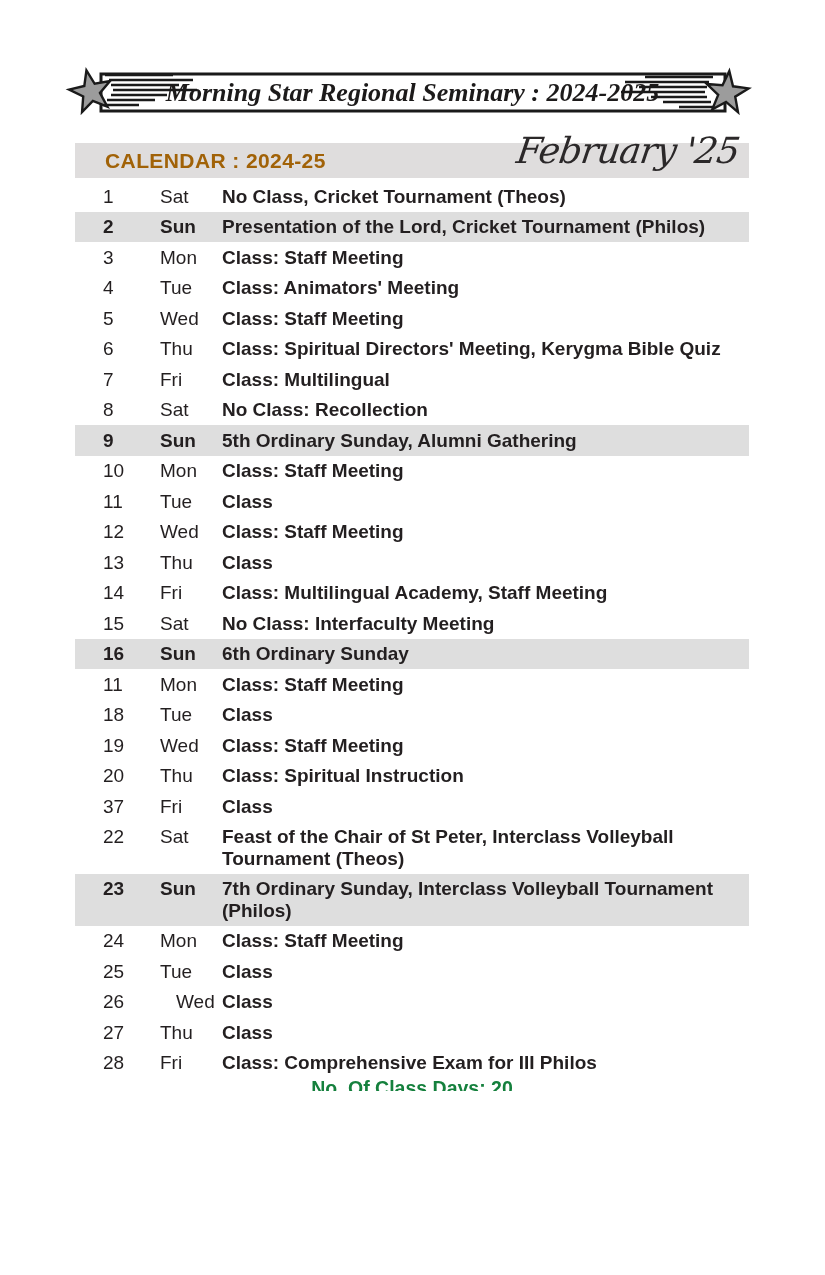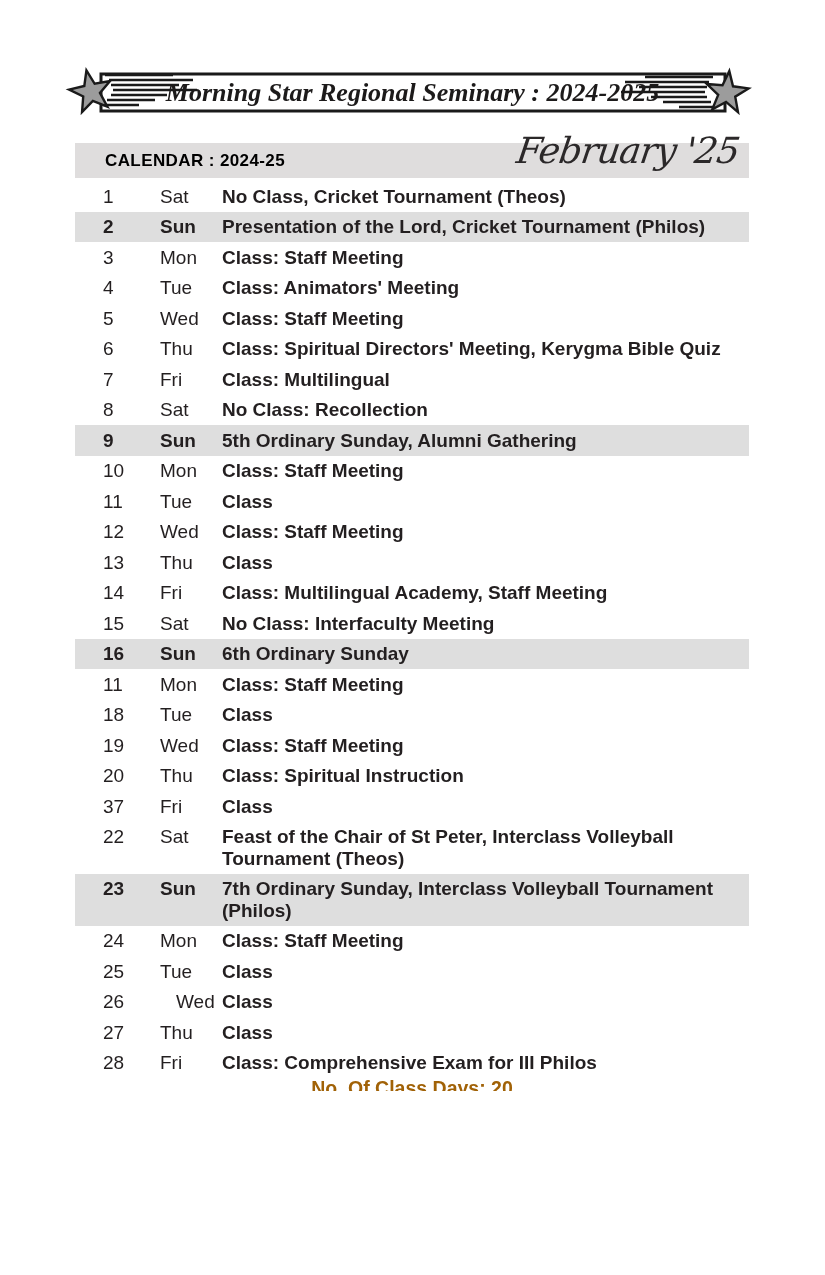--- a/index.html
+++ b/index.html
@@ -15,36 +15,36 @@
     position:absolute;left:50px;right:50px;top:12px;height:37px;line-height:37px;
     text-align:center;font-family:"Liberation Serif",serif;font-style:italic;font-weight:bold;
     font-size:26px;color:#1c1a1a;white-space:nowrap;
   }
   .star{fill:var(--star_fill,#9c9c9c);stroke:#1a1a1a;stroke-width:2.4;}
   .speed{stroke:#1a1a1a;stroke-width:2.4;}
   .banner-box{fill:#ffffff;stroke:#1a1a1a;stroke-width:3;}
 
   
   .cal-header{position:absolute;left:75px;top:143px;width:674px;height:35px;background:var(--header_bar,#dfdddd);}
-  .cal-title{position:absolute;left:30px;top:0;line-height:35px;font-weight:bold;font-size:17px;letter-spacing:.4px;color:#000000;}
+  .cal-title{position:absolute;left:30px;top:0;line-height:35px;font-weight:bold;font-size:21px;letter-spacing:.4px;color:#a16207;}
   .cal-month{
     position:absolute;right:10px;top:-13px;font-family:"DejaVu Serif",serif;font-style:italic;
     font-size:36px;color:#2b2829;transform:skewX(-8deg);white-space:nowrap;letter-spacing:-1px;
   }
 
   
   .rows{position:absolute;left:75px;top:181px;width:674px;}
   .row{display:flex;align-items:flex-start;padding:4.5px 0;font-size:19px;line-height:21.5px;}
   .row.hl{background:var(--highlight,#dedede);font-weight:bold;}
   .c-day{flex:none;width:85px;padding-left:28px;box-sizing:border-box;}
   .c-wd{flex:none;width:62px;box-sizing:border-box;}
   .c-wd.indent{padding-left:16px;}
   .c-desc{flex:1;padding-right:2px;font-weight:bold;}
 
-  .summary{position:absolute;left:75px;top:1074px;width:674px;text-align:center;font-weight:bold;font-size:19.5px;line-height:28px;color:#a16207;}
+  .summary{position:absolute;left:75px;top:1074px;width:674px;text-align:center;font-weight:bold;font-size:19.5px;line-height:28px;color:#15803d;}
 
   
   .footer-svg{position:absolute;left:0;top:1140px;}
   .tri-light{fill:var(--footer_light,#a9a7a8);}
   .tri-dark{fill:var(--footer_dark,#838182);}
   .badge-shadow{fill:#b5b2b1;}
   .badge{fill:#ffffff;stroke:var(--badge_ring,#6b6867);stroke-width:5;}
   .page-num{
     position:absolute;left:382px;top:1183px;width:60px;text-align:center;
     font-size:22px;line-height:25px;color:#0f766e;

